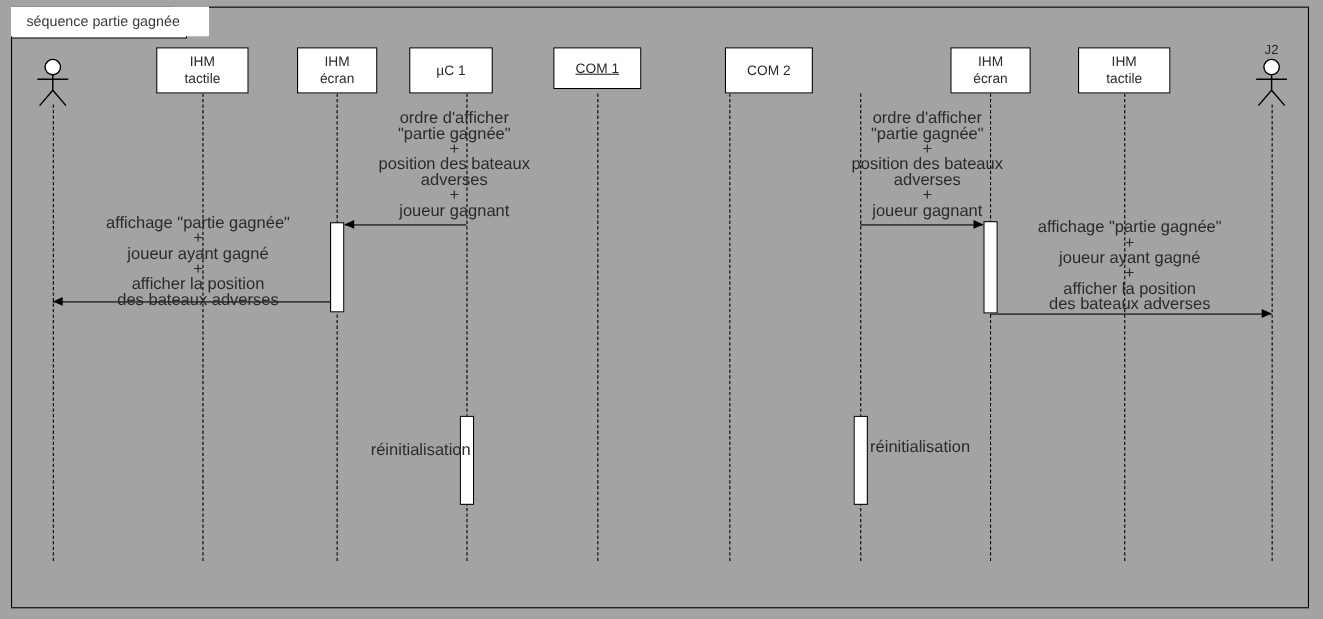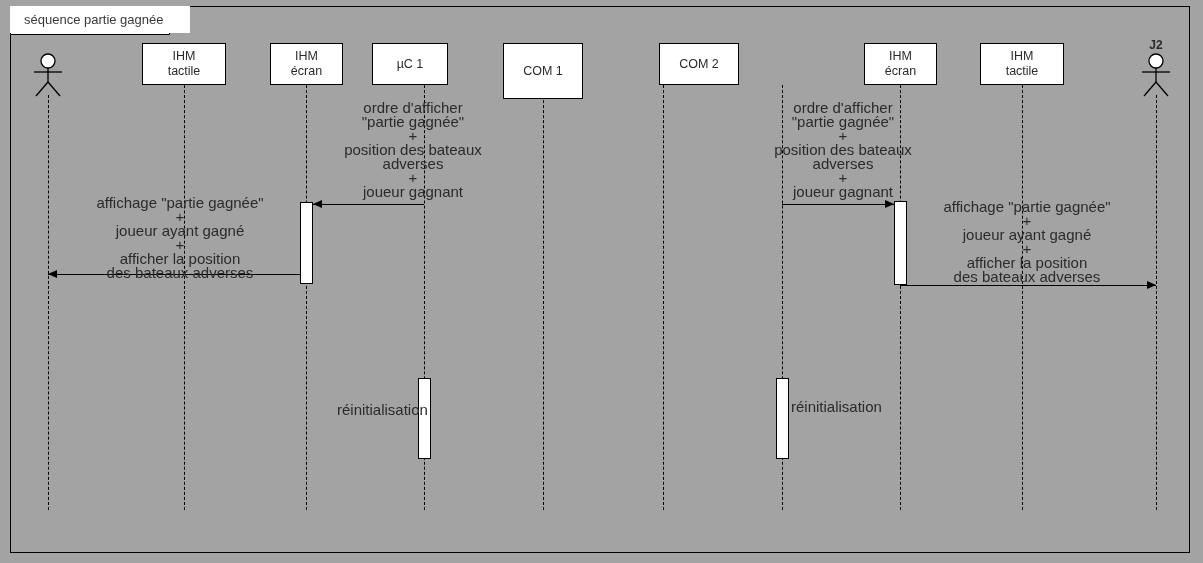--- a/index.html
+++ b/index.html
@@ -159,21 +159,21 @@
     <span>IHM</span>
     <span>écran</span>
   </div>
 
   <div class="lifeline" style="left:424px; top:85px; height:425px;"></div>
   <div class="participant-box" style="left:372px; top:43px; width:76px; height:42px;">
     <span>µC 1</span>
   </div>
 
   <div class="lifeline" style="left:543px; top:85px; height:425px;"></div>
-  <div class="participant-box" style="left:503px; top:43px; width:80px; height:56px;">
+  <div class="participant-box" style="left:503px; top:43px; width:80px; height:38px;text-decoration:underline;">
     <span>COM 1</span>
   </div>
 
   <div class="lifeline" style="left:663px; top:85px; height:425px;"></div>
   <div class="participant-box" style="left:659px; top:43px; width:80px; height:42px;">
     <span>COM 2</span>
   </div>
 
   <div class="lifeline" style="left:782px; top:85px; height:425px;"></div>
 
@@ -183,21 +183,21 @@
     <span>écran</span>
   </div>
 
   <div class="lifeline" style="left:1022px; top:85px; height:425px;"></div>
   <div class="participant-box" style="left:980px; top:43px; width:84px; height:42px;">
     <span>IHM</span>
     <span>tactile</span>
   </div>
 
   <div class="lifeline" style="left:1156px; top:95px; height:415px;"></div>
-  <div class="actor-name" style="left:1126px; top:38px; width:60px;font-weight:bold;">J2</div>
+  <div class="actor-name" style="left:1126px; top:38px; width:60px;">J2</div>
   <svg class="actor" style="left:1136px; top:52px;" width="40" height="45">
     <circle cx="20" cy="9" r="7" fill="#ffffff" stroke="#000000" stroke-width="1.3"></circle>
     <line x1="20" y1="16" x2="20" y2="30" stroke="#000000" stroke-width="1.3"></line>
     <line x1="6" y1="20" x2="34" y2="20" stroke="#000000" stroke-width="1.3"></line>
     <line x1="20" y1="30" x2="8" y2="44" stroke="#000000" stroke-width="1.3"></line>
     <line x1="20" y1="30" x2="32" y2="44" stroke="#000000" stroke-width="1.3"></line>
   </svg>
 
   <div class="activation" style="left:300px; top:202px; width:13px; height:82px;"></div>
   <div class="activation" style="left:894px; top:201px; width:13px; height:84px;"></div>

